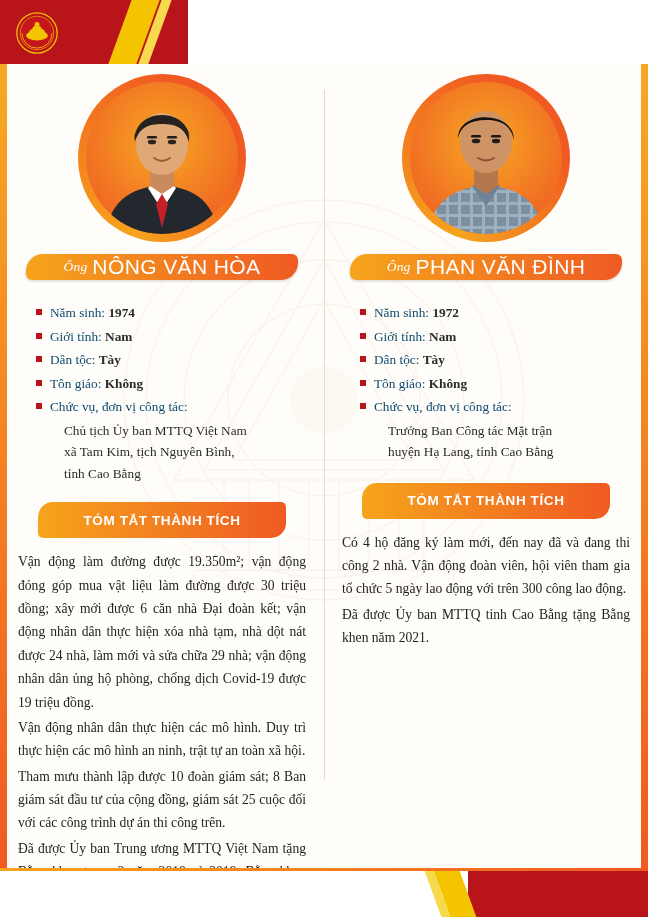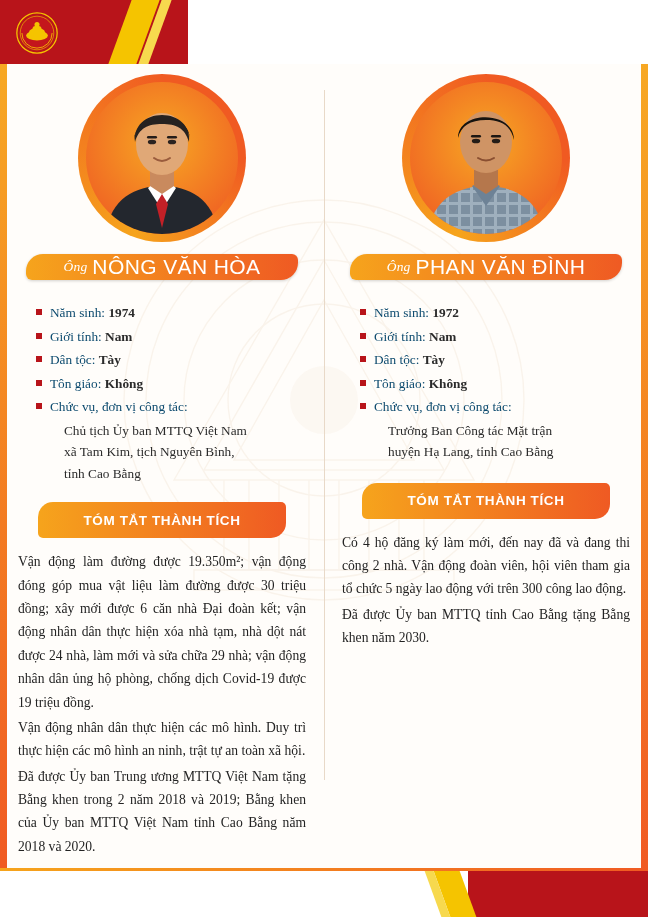--- a/index.html
+++ b/index.html
@@ -359,20 +359,21 @@
         <div class="fact-lines">Chủ tịch Ủy ban MTTQ Việt Nam</div>
         <div class="fact-lines">xã Tam Kim, tịch Nguyên Bình,</div>
         <div class="fact-lines">tỉnh Cao Bằng</div>
       </div>
 
       <div class="ach-head">TÓM TẮT THÀNH TÍCH</div>
 
       <div class="ach-body">
         <p>Vận động làm đường được 19.350m²; vận động đóng góp mua vật liệu làm đường được 30 triệu đồng; xây mới được 6 căn nhà Đại đoàn kết; vận động nhân dân thực hiện xóa nhà tạm, nhà dột nát được 24 nhà, làm mới và sửa chữa 29 nhà; vận động nhân dân ủng hộ phòng, chống dịch Covid-19 được 19 triệu đồng.</p>
         <p>Vận động nhân dân thực hiện các mô hình. Duy trì thực hiện các mô hình an ninh, trật tự an toàn xã hội.</p>
+        <p>Tham mưu thành lập được 10 đoàn giám sát; 8 Ban giám sát đầu tư của cộng đồng, giám sát 25 cuộc đối với các công trình dự án thi công trên.</p>
         <p>Đã được Ủy ban Trung ương MTTQ Việt Nam tặng Bằng khen trong 2 năm 2018 và 2019; Bằng khen của Ủy ban MTTQ Việt Nam tỉnh Cao Bằng năm 2018 và 2020.</p>
       </div>
     </div>
 
     <div class="col col-right">
 
       <div class="portrait-wrap">
         <div class="portrait-ring">
           <div class="portrait-inner">
             <svg viewBox="0 0 152 152" width="152" height="152">
@@ -440,21 +441,21 @@
           <span class="lbl">Chức vụ, đơn vị công tác:</span>
         </div>
         <div class="fact-lines">Trưởng Ban Công tác Mặt trận</div>
         <div class="fact-lines">huyện Hạ Lang, tỉnh Cao Bằng</div>
       </div>
 
       <div class="ach-head">TÓM TẮT THÀNH TÍCH</div>
 
       <div class="ach-body">
         <p>Có 4 hộ đăng ký làm mới, đến nay đã và đang thi công 2 nhà. Vận động đoàn viên, hội viên tham gia tổ chức 5 ngày lao động với trên 300 công lao động.</p>
-        <p>Đã được Ủy ban MTTQ tỉnh Cao Bằng tặng Bằng khen năm 2030.</p>
+        <p>Đã được Ủy ban MTTQ tỉnh Cao Bằng tặng Bằng khen năm 2021.</p>
       </div>
     </div>
   </div>
 
   <div class="bottom-line"></div>
   <div class="bottom-bar"></div>
   <div class="bottom-red"></div>
   <div class="bottom-yellow"></div>
   <div class="bottom-yellow2"></div>
 </div>

